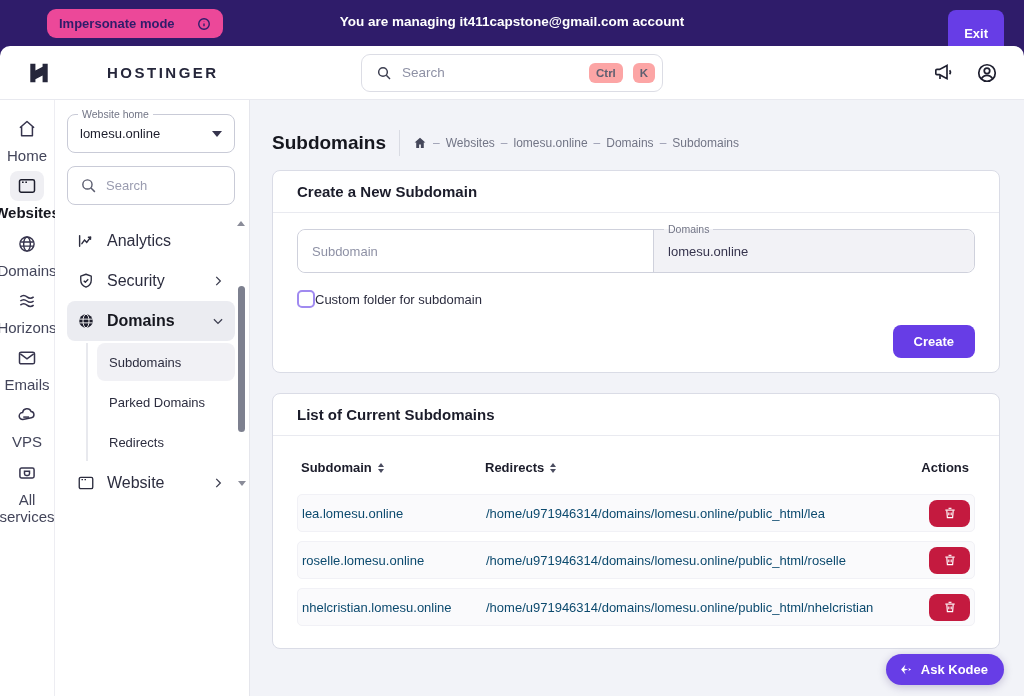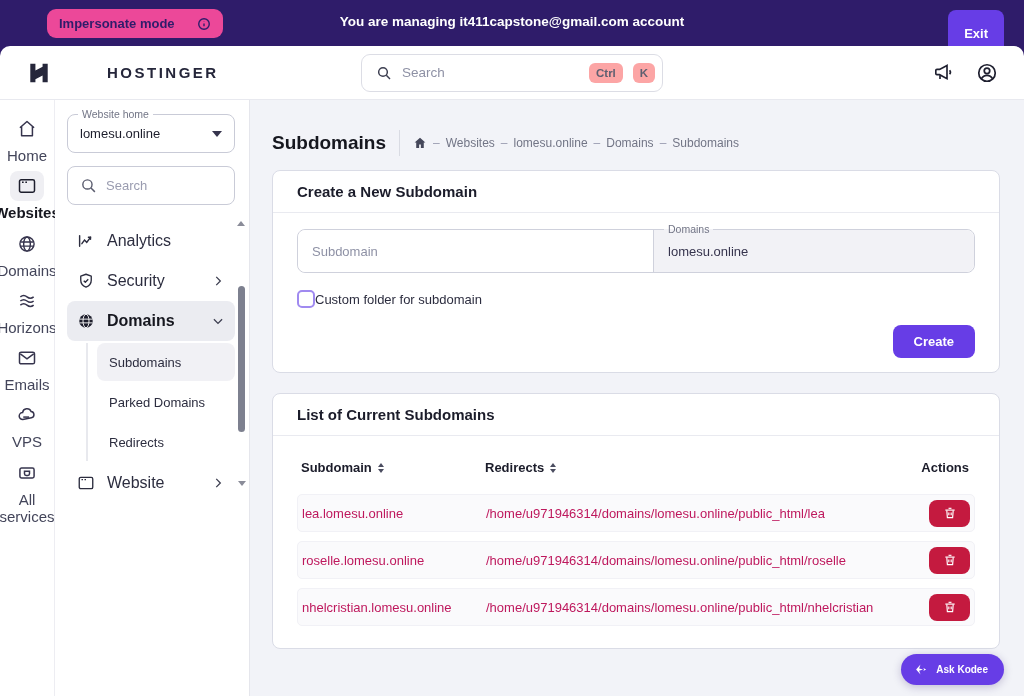--- a/index.html
+++ b/index.html
@@ -89,26 +89,26 @@
 
   .card2 { margin-top:20px; }
   .card2-body { padding:16px 24px 22px 24px; }
   .tbl-head { display:grid; grid-template-columns:184px 1fr 78px; align-items:center; padding:8px 4px 10px 4px; }
   .th { font-size:13px; font-weight:bold; color:#1b1c2a; display:flex; align-items:center; gap:6px; cursor:pointer; }
   .th.actions { justify-content:flex-end; cursor:default; padding-right:2px; }
   .sort { display:inline-flex; flex-direction:column; gap:2px; }
   .sort i { display:block; width:0; height:0; border-left:3.5px solid transparent; border-right:3.5px solid transparent; }
   .sort .up { border-bottom:4px solid #4b4d60; }
   .sort .dn { border-top:4px solid #4b4d60; }
-  .tbl-row { display:grid; grid-template-columns:184px 1fr 78px; align-items:center; background:#fafafc; border:1px solid #f1f1f6; border-radius:5px; min-height:38px; margin-top:9px; padding:0 4px; font-size:13px; color:#be185d; }
+  .tbl-row { display:grid; grid-template-columns:184px 1fr 78px; align-items:center; background:#fafafc; border:1px solid #f1f1f6; border-radius:5px; min-height:38px; margin-top:9px; padding:0 4px; font-size:13px; color:#0c4a6e; }
   .cell-dir { padding-right:8px; }
   .cell-act { display:flex; justify-content:flex-end; }
   .del-btn { background:#c41a3f; border:none; border-radius:8px; width:41px; height:27px; display:flex; align-items:center; justify-content:center; cursor:pointer; }
 
-  .kodee-btn { position:absolute; right:20px; bottom:11px; background:#673de6; color:#fff; border:none; border-radius:999px; font-weight:bold; font-size:10px; padding:8px 16px 8px 12px; display:flex; align-items:center; gap:8px; cursor:pointer; box-shadow:0 2px 8px rgba(47,28,106,.25); font-family:inherit; }
+  .kodee-btn { position:absolute; right:20px; bottom:11px; background:#673de6; color:#fff; border:none; border-radius:999px; font-weight:bold; font-size:13px; padding:8px 16px 8px 12px; display:flex; align-items:center; gap:8px; cursor:pointer; box-shadow:0 2px 8px rgba(47,28,106,.25); font-family:inherit; }
 
   svg { display:block; }
 </style>
 </head>
 <body>
 
 <div class="topbar">
   <div class="imp-badge">
     <span>Impersonate mode</span>
     <span>

